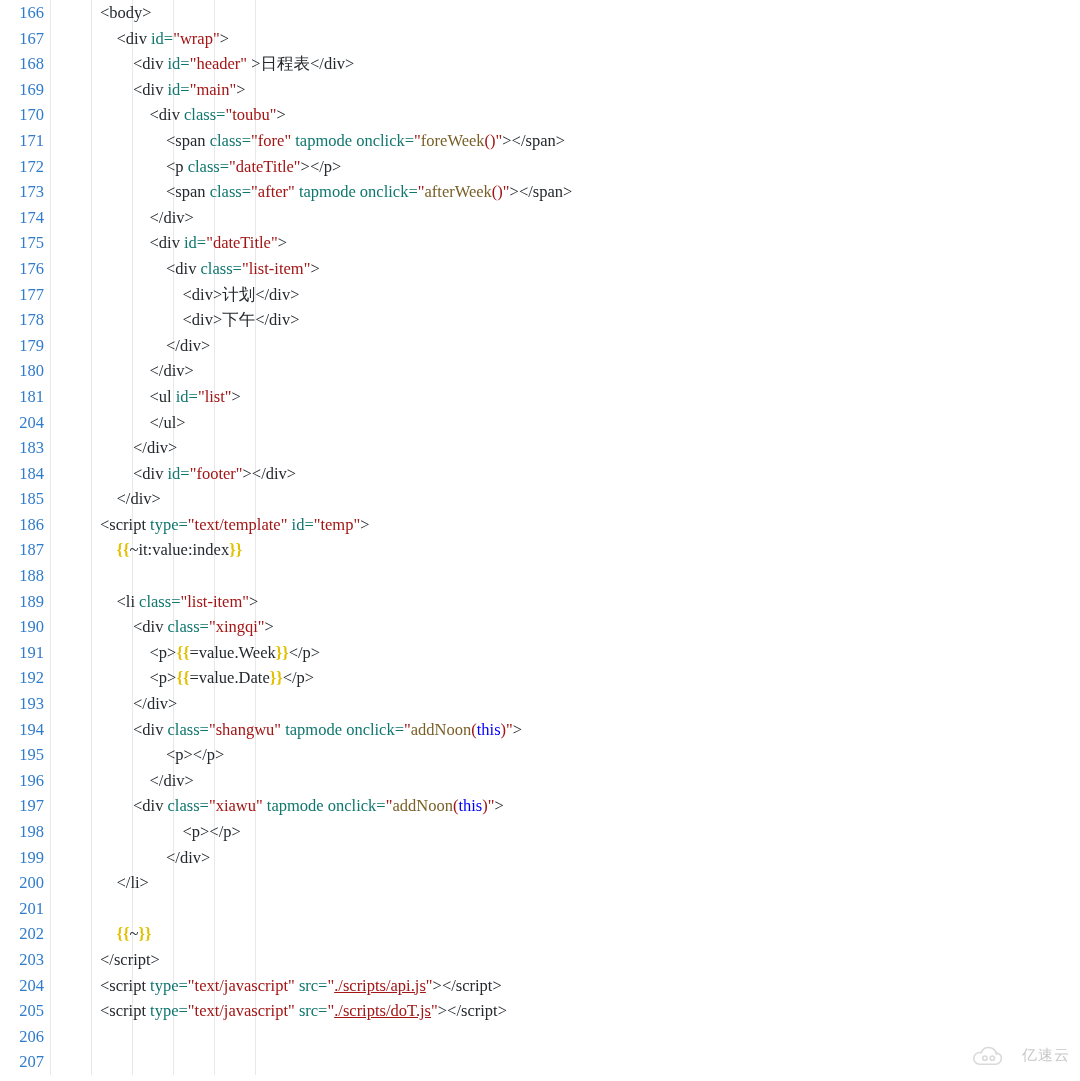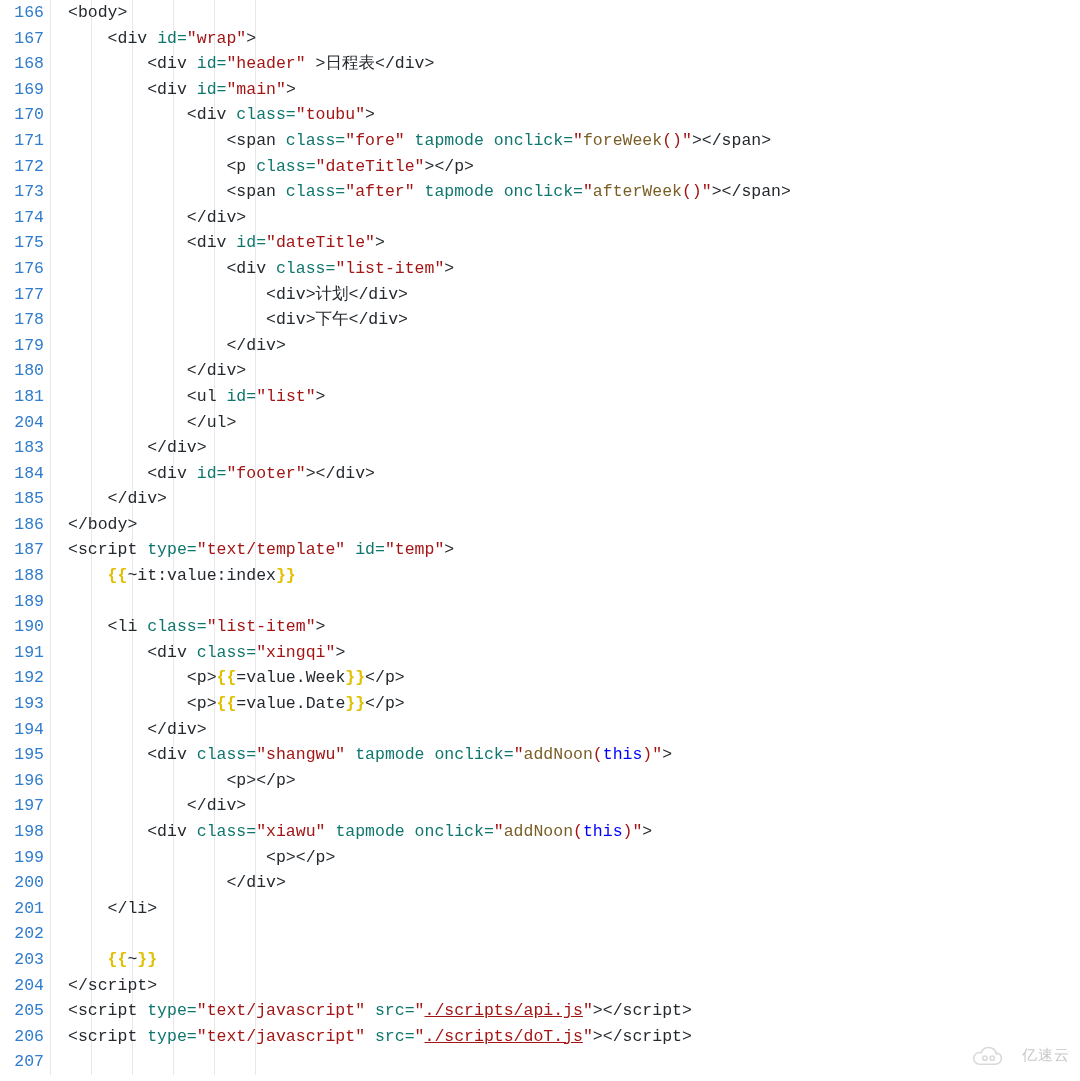--- a/index.html
+++ b/index.html
@@ -7,20 +7,21 @@
     font-family: Consolas, "Courier New", monospace;
     font-size: 16.5px;
     background: #ffffff;
     color: #24292e;
     width: 1080px;
     position: relative;
   }
   .editor {
     display: flex;
     width: 1080px;
+    font-family: Liberation Serif, serif;
   }
   .gutter {
     flex: 0 0 50px;
     text-align: right;
     padding-right: 6px;
     color: #2f7bcc;
     user-select: none;
     padding-top: 0;
   }
   .gutter .ln {
@@ -30,20 +31,21 @@
   .code {
     flex: 1 1 auto;
     padding-left: 18px;
     position: relative;
   }
   .row {
     height: 25.6px;
     line-height: 25.6px;
     white-space: pre;
     position: relative;
+    margin-left: 32px;
   }
   .guides {
     position: absolute;
     left: 0; top: 0; bottom: 0;
     pointer-events: none;
   }
   .guide {
     position: absolute;
     top: 0; bottom: 0;
     width: 1px;
@@ -146,21 +148,20 @@
       <div class="row">                <span class="tag">&lt;div</span> <span class="attr">class=</span><span class="str">"list-item"</span><span class="tag">&gt;</span></div>
       <div class="row">                    <span class="tag">&lt;div&gt;</span><span class="txt">计划</span><span class="tag">&lt;/div&gt;</span></div>
       <div class="row">                    <span class="tag">&lt;div&gt;</span><span class="txt">下午</span><span class="tag">&lt;/div&gt;</span></div>
       <div class="row">                <span class="tag">&lt;/div&gt;</span></div>
       <div class="row">            <span class="tag">&lt;/div&gt;</span></div>
       <div class="row">            <span class="tag">&lt;ul</span> <span class="attr">id=</span><span class="str">"list"</span><span class="tag">&gt;</span></div>
       <div class="row">            <span class="tag">&lt;/ul&gt;</span></div>
       <div class="row">        <span class="tag">&lt;/div&gt;</span></div>
       <div class="row">        <span class="tag">&lt;div</span> <span class="attr">id=</span><span class="str">"footer"</span><span class="tag">&gt;&lt;/div&gt;</span></div>
       <div class="row">    <span class="tag">&lt;/div&gt;</span></div>
-      <div class="row"><span class="tag">&lt;/body&gt;</span></div>
       <div class="row"><span class="tag">&lt;script</span> <span class="attr">type=</span><span class="str">"text/template"</span> <span class="attr">id=</span><span class="str">"temp"</span><span class="tag">&gt;</span></div>
       <div class="row">    <span class="tmplY">{{</span><span class="txt">~it:value:index</span><span class="tmplY">}}</span></div>
       <div class="row"></div>
       <div class="row">    <span class="tag">&lt;li</span> <span class="attr">class=</span><span class="str">"list-item"</span><span class="tag">&gt;</span></div>
       <div class="row">        <span class="tag">&lt;div</span> <span class="attr">class=</span><span class="str">"xingqi"</span><span class="tag">&gt;</span></div>
       <div class="row">            <span class="tag">&lt;p&gt;</span><span class="tmplY">{{</span><span class="txt">=value.Week</span><span class="tmplY">}}</span><span class="tag">&lt;/p&gt;</span></div>
       <div class="row">            <span class="tag">&lt;p&gt;</span><span class="tmplY">{{</span><span class="txt">=value.Date</span><span class="tmplY">}}</span><span class="tag">&lt;/p&gt;</span></div>
       <div class="row">        <span class="tag">&lt;/div&gt;</span></div>
       <div class="row">        <span class="tag">&lt;div</span> <span class="attr">class=</span><span class="str">"shangwu"</span> <span class="attr">tapmode</span> <span class="attr">onclick=</span><span class="str">"</span><span class="fn">addNoon</span><span class="paren">(</span><span class="kw">this</span><span class="paren">)</span><span class="str">"</span><span class="tag">&gt;</span></div>
       <div class="row">                <span class="tag">&lt;p&gt;&lt;/p&gt;</span></div>

